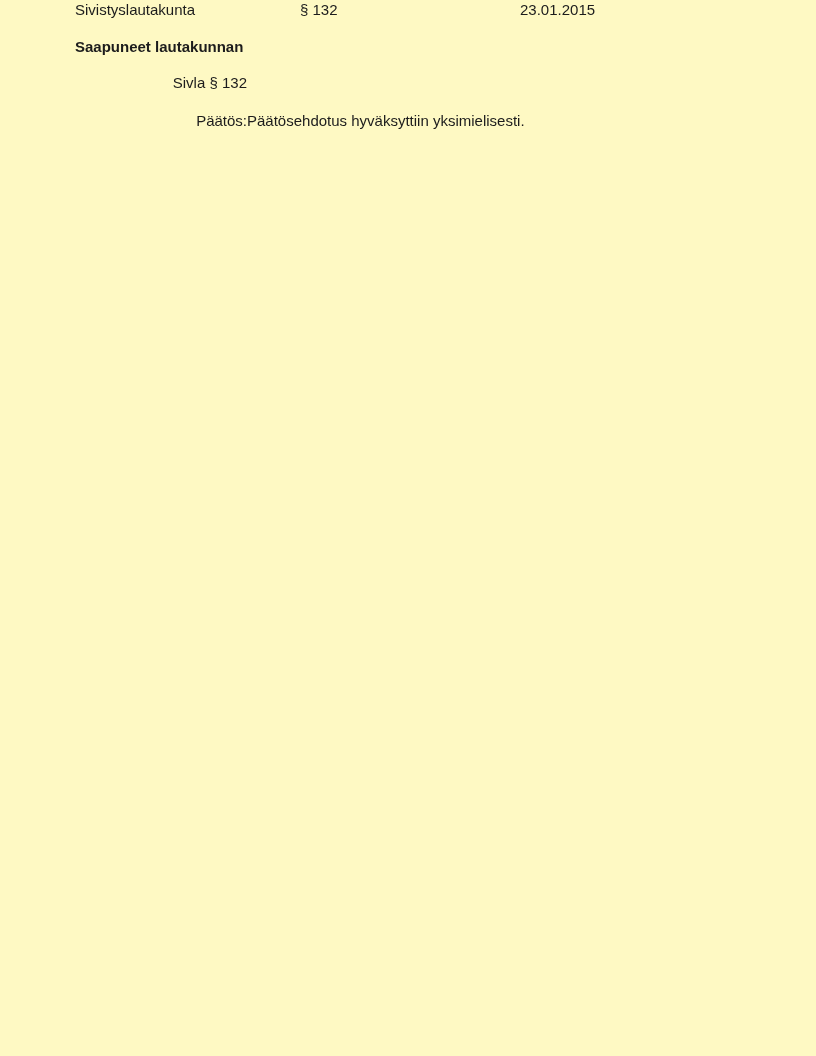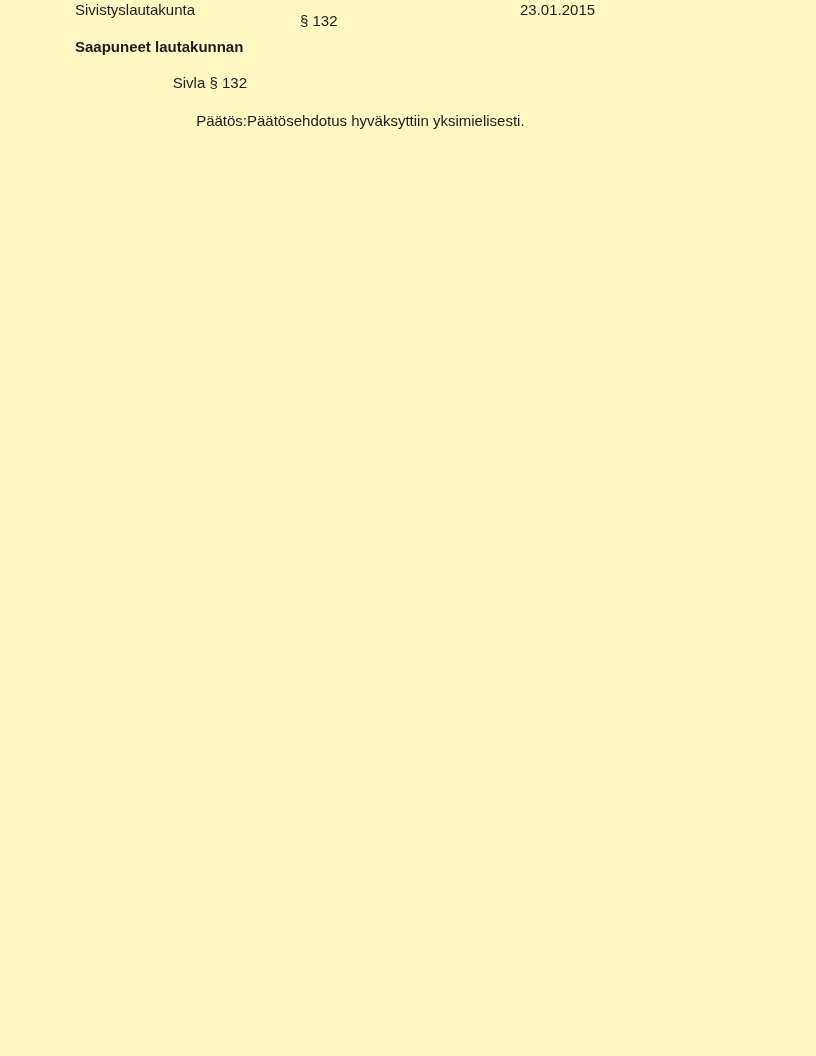--- a/index.html
+++ b/index.html
@@ -19,21 +19,21 @@
     overflow: hidden;
   }
   .header-row {
     position: absolute;
     top: 1px;
     left: 75px;
     right: 0;
     height: 18px;
   }
   .header-committee { position: absolute; left: 0; top: 0; white-space: nowrap; }
-  .header-section   { position: absolute; left: 225px; top: 11px; white-space: nowrap; }
+  .header-section   { position: absolute; left: 225px; top: 0; white-space: nowrap; }
   .header-date      { position: absolute; left: 445px; top: 0; white-space: nowrap; }
   .doc-title {
     position: absolute;
     top: 38px;
     left: 75px;
     font-weight: bold;
     white-space: nowrap;
   }
   .rows {
     position: absolute;

